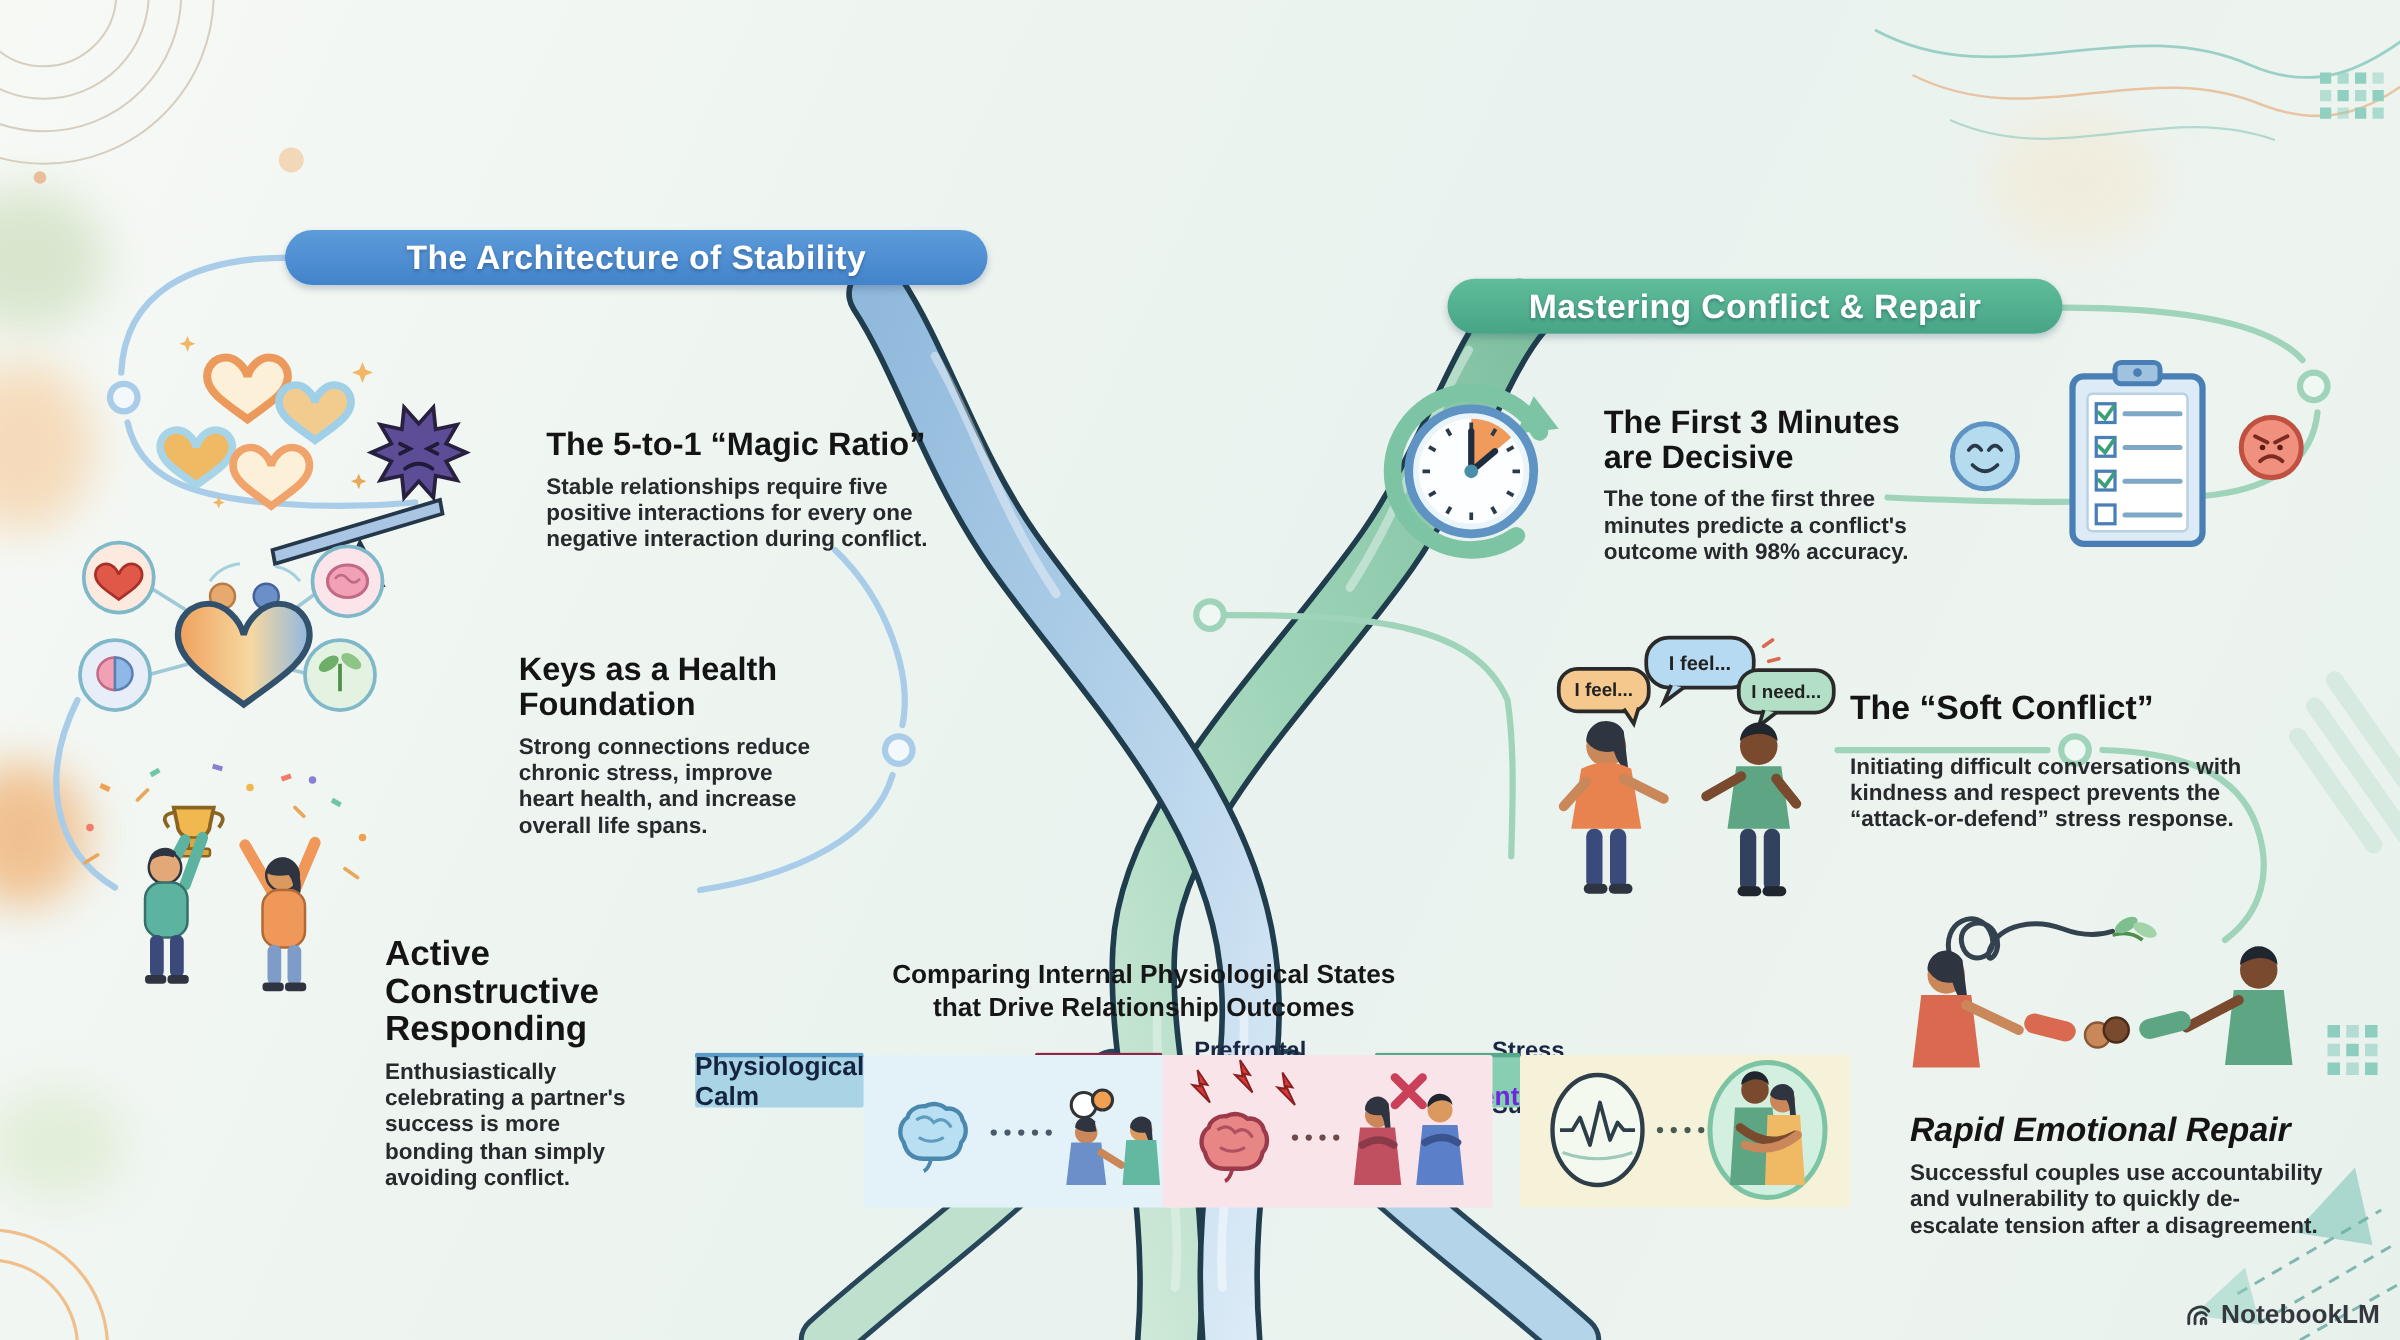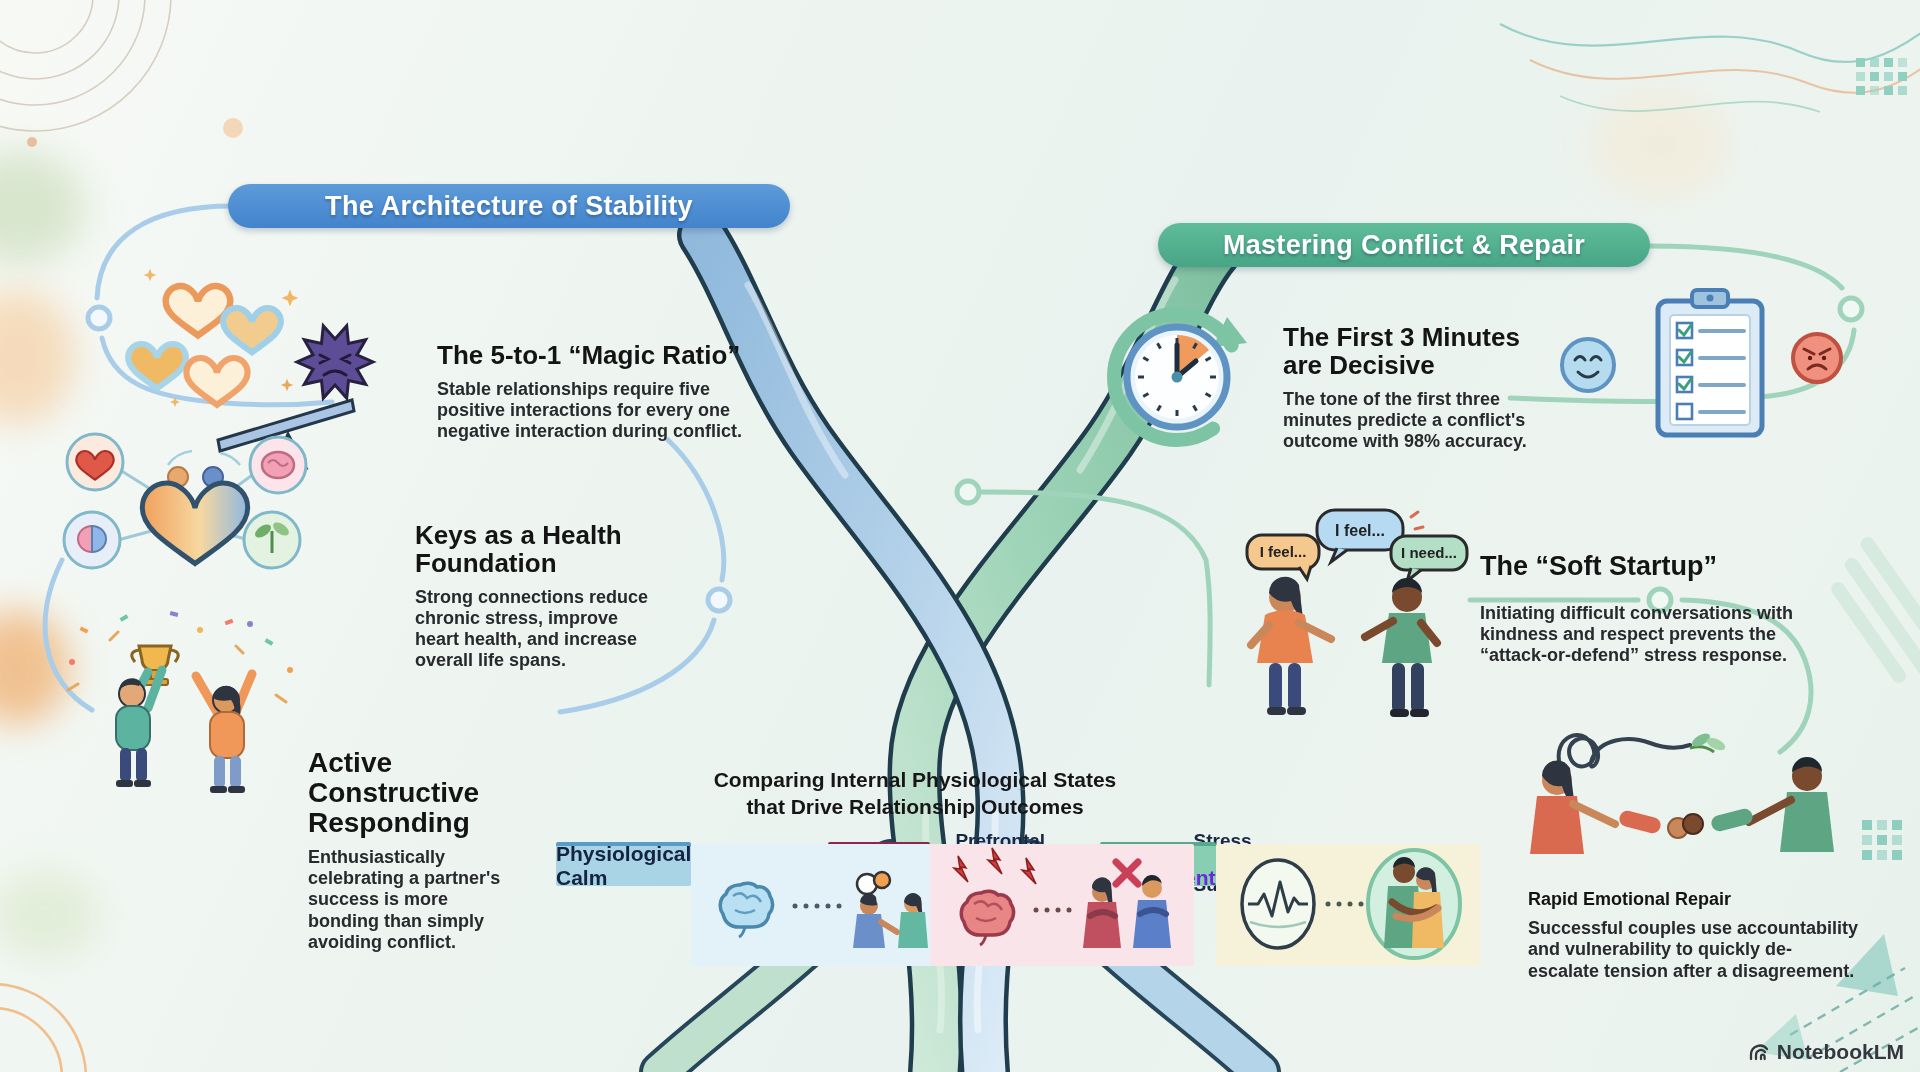--- a/index.html
+++ b/index.html
@@ -413,21 +413,21 @@
       <line x1="-14" y1="-26" x2="-42" y2="-10" stroke="#7a4a2e" stroke-width="8" stroke-linecap="round"></line>
       <line x1="14" y1="-24" x2="30" y2="-4" stroke="#7a4a2e" stroke-width="8" stroke-linecap="round"></line>
       <rect x="-15" y="16" width="13" height="50" rx="6" fill="#32415e"></rect>
       <rect x="4" y="16" width="13" height="50" rx="6" fill="#32415e"></rect>
       <rect x="-17" y="62" width="19" height="8" rx="4" fill="#1f262e"></rect>
         <rect x="3" y="62" width="19" height="8" rx="4" fill="#1f262e"></rect>
     </g>
   </svg>
 
   <div class="itext" style="left:1480px;top:552px;width:355px;">
-    <div class="h" style="font-size:27px;margin-bottom:22px;">The “Soft Startup”</div>
+    <div class="h" style="font-size:27px;margin-bottom:22px;">The “Soft Conflict”</div>
     <div class="b" style="width:348px;">Initiating difficult conversations with kindness and respect prevents the “attack-or-defend” stress response.</div>
   </div>
 
   <svg class="abs" style="left:1515px;top:710px;" width="350" height="180" viewBox="0 0 350 180">
     <path d="M45 55 c-8 -28 22 -40 32 -20 c10 20 -16 30 -22 12 c-6 -18 18 -26 26 -10 c8 16 -10 28 -4 12 c8 -20 36 -24 58 -16 c16 6 28 6 40 2" stroke="#33424e" stroke-width="4" fill="none" stroke-linecap="round"></path>
     <g>
       <path d="M175 38 q14 -4 24 4" stroke="#4f8f4a" stroke-width="3" fill="none"></path>
       <ellipse cx="186" cy="30" rx="10" ry="5" fill="#7fbf8f" transform="rotate(-30 186 30)"></ellipse>
       <ellipse cx="201" cy="34" rx="10" ry="5" fill="#a3d4a8" transform="rotate(25 201 34)"></ellipse>
     </g>
@@ -448,21 +448,21 @@
 
     <g>
       <rect x="104" y="104" width="42" height="16" rx="8" fill="#d96a4f" transform="rotate(14 125 112)"></rect>
       <rect x="196" y="102" width="42" height="16" rx="8" fill="#5da583" transform="rotate(-14 217 110)"></rect>
       <circle cx="163" cy="118" r="10" fill="#c9875a" stroke="#8a5a38" stroke-width="2"></circle>
       <circle cx="178" cy="114" r="10" fill="#7a4a2e" stroke="#4a2c1a" stroke-width="2"></circle>
     </g>
   </svg>
 
   <div class="itext" style="left:1528px;top:890px;width:340px;">
-    <div class="h" style="font-size:18px;">Rapid Emotional Repair</div>
+    <div class="h" style="font-size:27px;font-style:italic;">Rapid Emotional Repair</div>
     <div class="b" style="width:332px;">Successful couples use accountability and vulnerability to quickly de-escalate tension after a disagreement.</div>
   </div>
 
   <div class="cmp-title">
     <div>Comparing Internal Physiological States</div>
     <div>that Drive Relationship Outcomes</div>
   </div>
 
   <div class="cmp">
 

